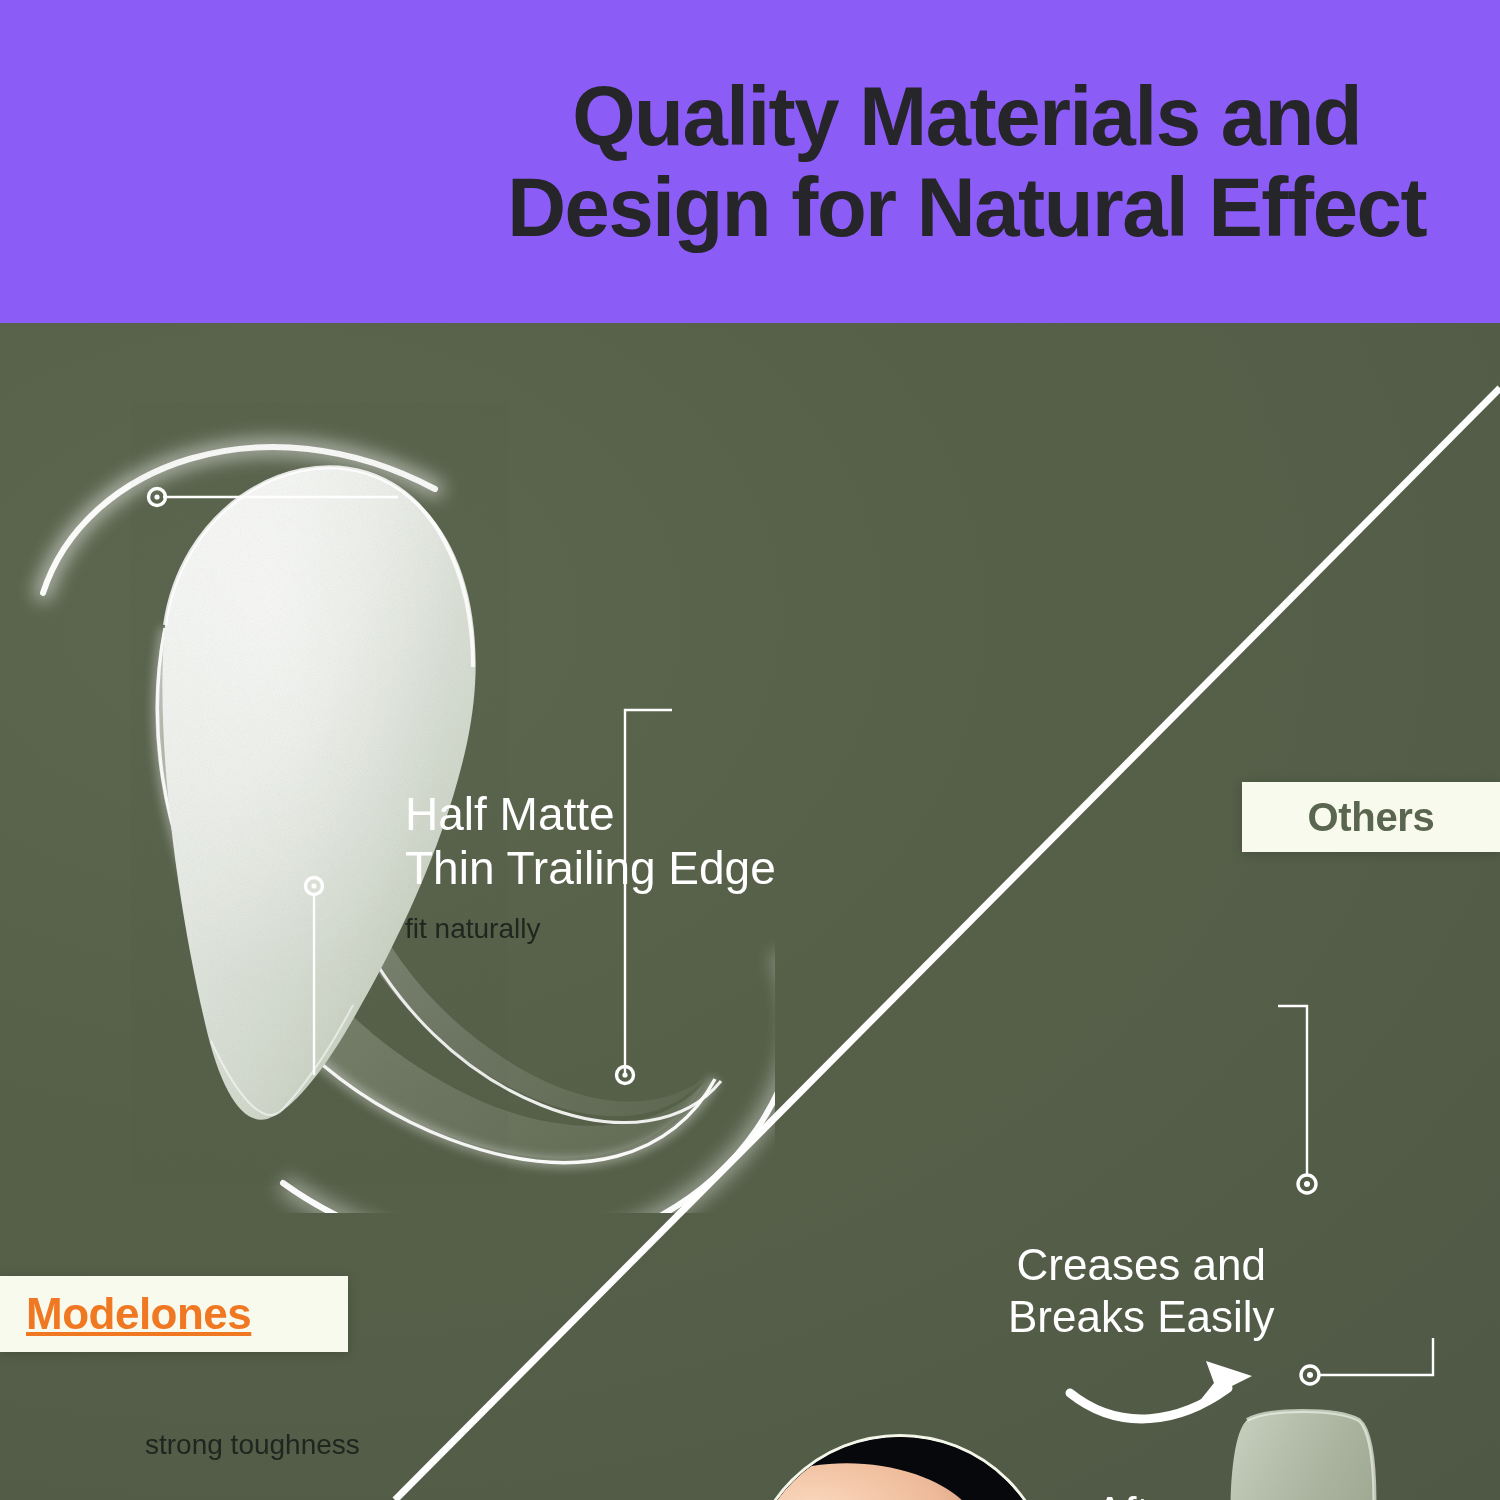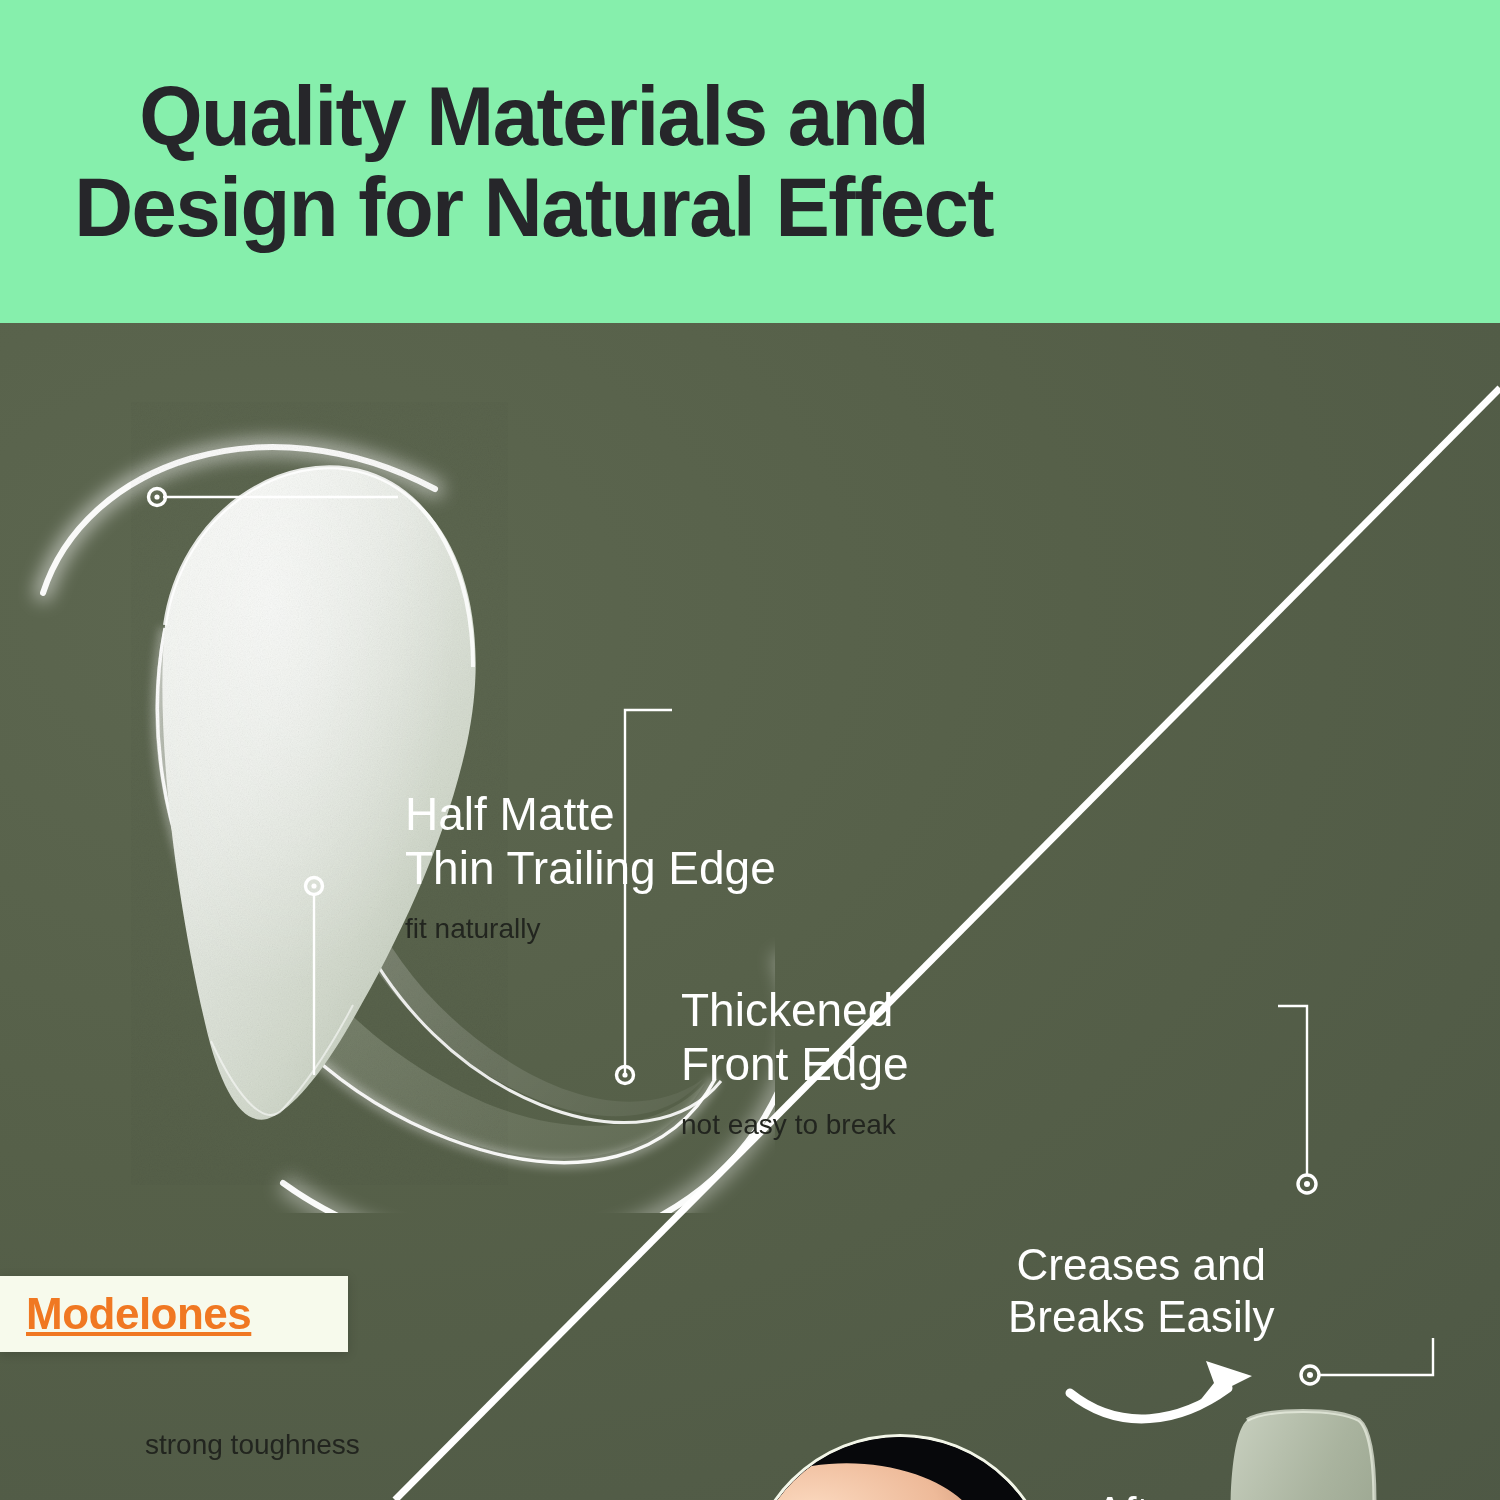--- a/index.html
+++ b/index.html
@@ -6,22 +6,22 @@
   body{
     width:1500px;height:1500px;overflow:hidden;
     font-family:"Liberation Sans","DejaVu Sans",sans-serif;
     background:#fafbfc;
   }
   .page{position:relative;width:1500px;height:1500px;}
 
   
   .header{
     position:absolute;left:0;top:0;width:1500px;height:323px;
-    background:#86efac;
-    display:flex;align-items:center;justify-content:flex-start;
+    background:#8b5cf6;
+    display:flex;align-items:center;justify-content:flex-end;
   }
   .header-title{
     text-align:center;
     font-size:84px;line-height:1.08;
     font-weight:bold;
     letter-spacing:-1.5px;
     color:#26262a;
     padding:0 60px;
     max-width:1300px;
     transform:scaleX(0.97);
@@ -311,25 +311,20 @@
         <path d="M 1252 1053 L 1206 1038 L 1214 1060 L 1198 1080 Z" fill="#ffffff"></path>
       </g>
     </svg>
 
     <div class="anno a-halfmatte">
       <div class="title">Half Matte
 Thin Trailing Edge</div>
       <div class="sub">fit naturally</div>
     </div>
 
-    <div class="anno a-thick">
-      <div class="title">Thickened
-Front Edge</div>
-      <div class="sub">not easy to break</div>
-    </div>
 
     <div class="anno a-nocrease">
       <div class="sub">strong toughness</div>
     </div>
 
     <div class="anno right a-creases">
       <div class="title">Creases and
 Breaks Easily</div>
     </div>
 
@@ -337,14 +332,17 @@
       <div class="title">After
 Bend</div>
     </div>
 
   </div>
 
   <div class="badge badge-modelones">
     <span class="txt">Modelones</span>
   </div>
 
+  <div class="badge badge-others">
+    <span class="txt">Others</span>
+  </div>
 
 </div>
 
 </body></html>

